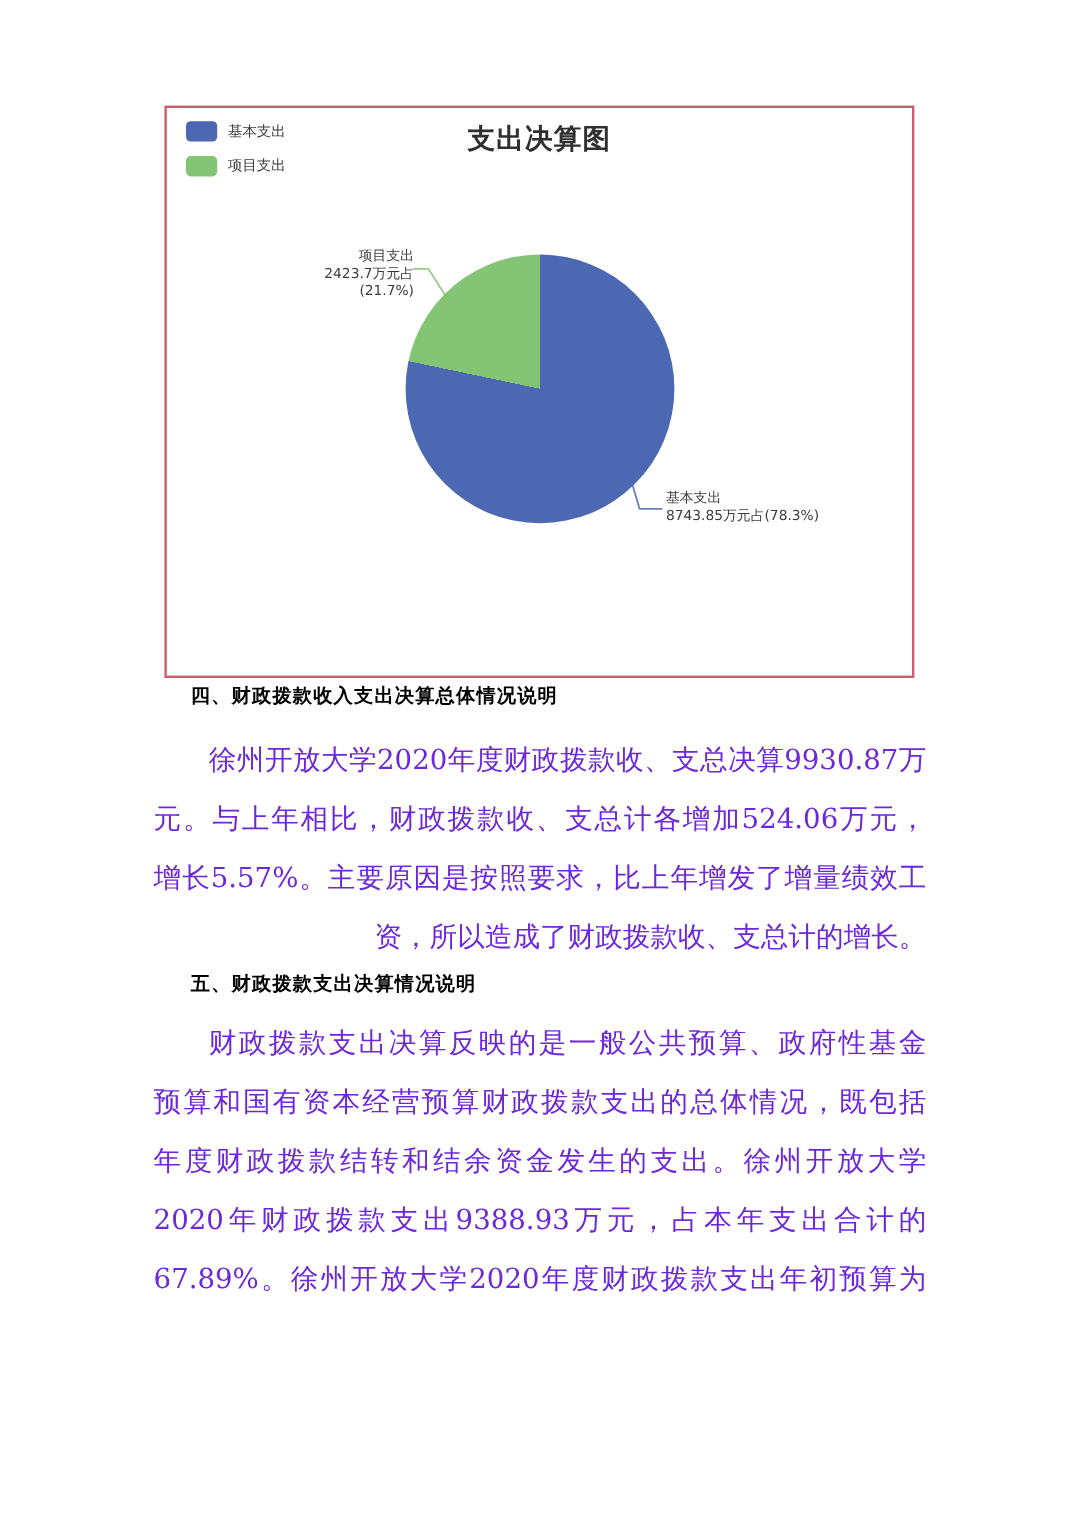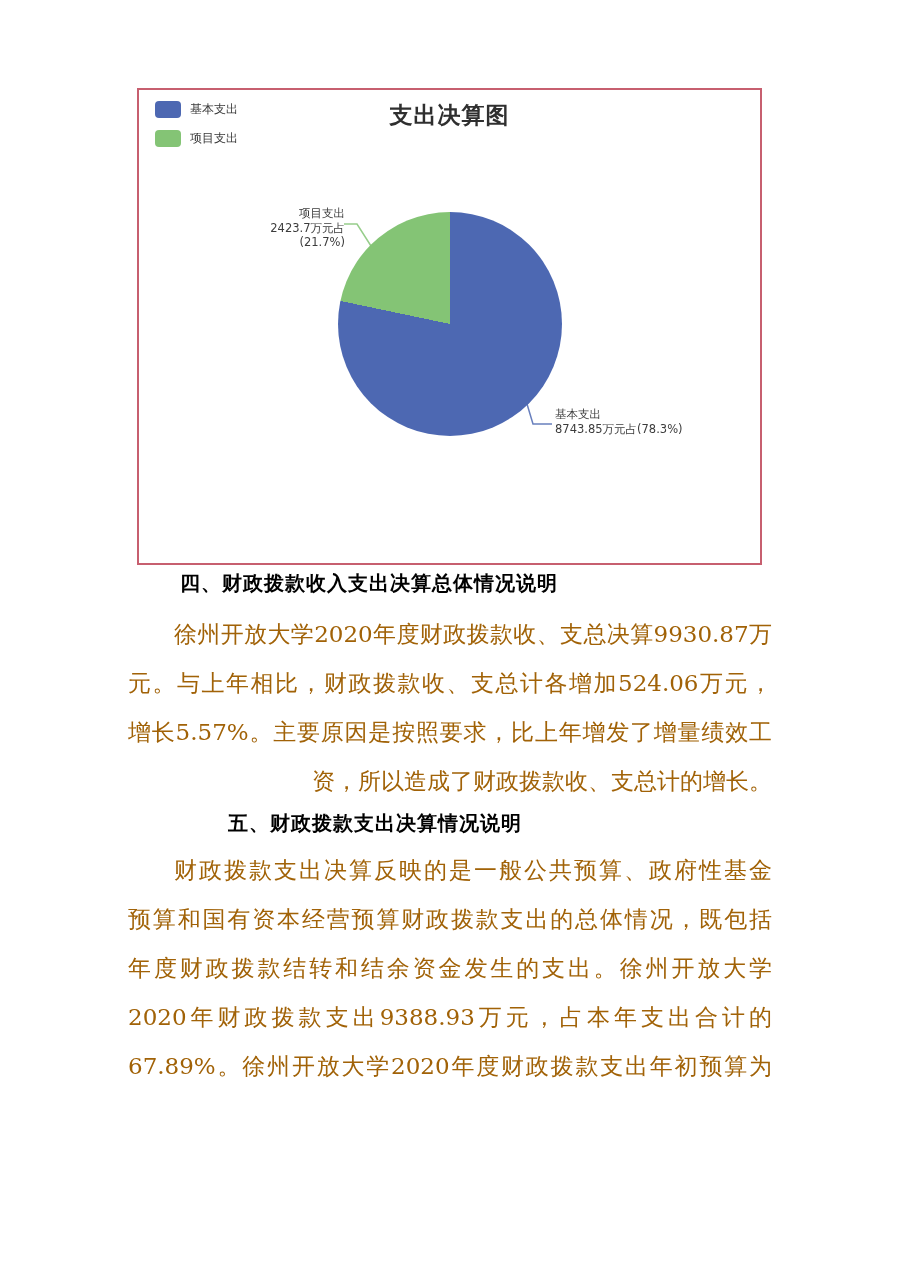--- a/index.html
+++ b/index.html
@@ -34,32 +34,32 @@
   }
   .leaders { position:absolute; left:0; top:0; width:621px; height:473px; pointer-events:none; }
   .leaders polyline { fill:none; stroke-width:1.5; opacity:0.85; }
 
   .slice-label { position:absolute; font-size:11.5px; line-height:14.5px; color:#3c3c3c; }
   .slice-label-project { left:88px; top:116px; width:118px; text-align:right; }
   .slice-label-basic  { left:416px; top:317px; text-align:left; }
 
   
   .sec-heading {
-    position:absolute; left:180px; width:620px;
-    font-size:20px; font-weight:bold; color:#000;
+    position:absolute; left:159px; width:620px;
+    font-size:16px; font-weight:bold; color:#000;
     font-family:"DejaVu Sans","Liberation Sans",sans-serif;
     letter-spacing:1px; white-space:nowrap;
   }
   .heading-4 { top:570px; }
-  .heading-5 { top:810px;margin-left:48px; }
+  .heading-5 { top:810px; }
 
   .para {
     position:absolute; left:128px; width:644px;
     font-family:"DejaVu Serif","Liberation Serif",serif;
-    font-size:23px; color:#a16207;
+    font-size:23px; color:#6d28d9;
   }
   .para-1 { top:610px; }
   .para-2 { top:846px; }
   .line {
     height:49px; line-height:49px; overflow:hidden;
     text-align:justify; text-align-last:justify;
     word-break:break-all;
   }
   .line.indent { text-indent:46px; }
   .line.flush-left { text-align:right; text-align-last:auto; }

